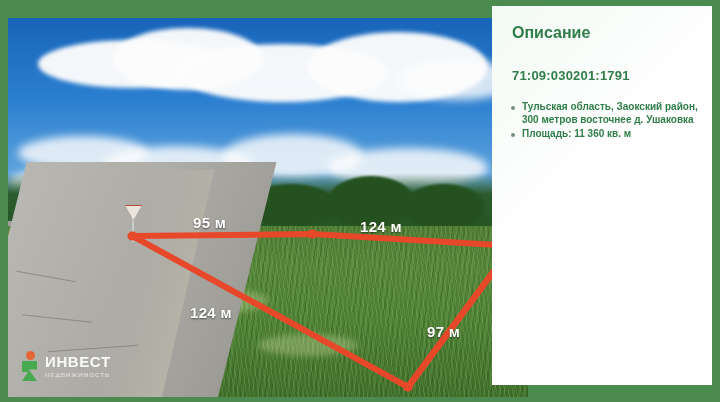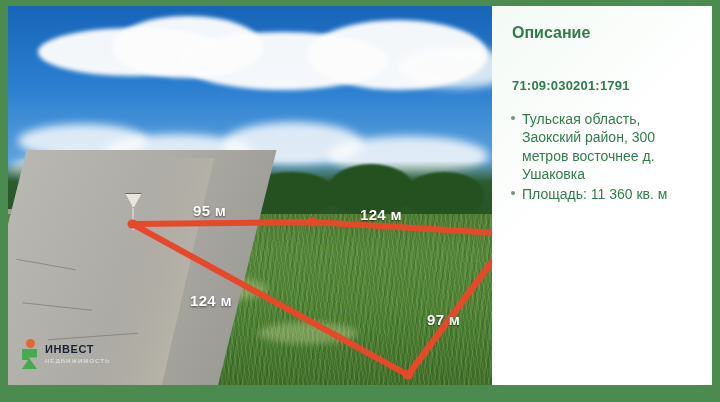--- a/index.html
+++ b/index.html
@@ -15,21 +15,21 @@
     width: 720px;
     height: 402px;
     overflow: hidden;
     background: #4b8b4f;
   }
 
   
   .photo-pane {
     position: absolute;
     left: 8px;
-    top: 6px;
+    top: 18px;
     width: 520px;
     height: 379px;
     overflow: hidden;
     background: #2f7fc4;
   }
   .sky {
     position: absolute;
     left: 0; top: 0;
     width: 100%; height: 56%;
     background: linear-gradient(180deg, #1764b8 0%, #2b7fd0 38%, #63a6de 78%, #9cc6e8 100%);
@@ -170,23 +170,23 @@
   }
   .wm-fig {
     position: absolute;
     left: 0; top: 10px;
     width: 15px; height: 20px;
     background: #3faa4a;
     clip-path: polygon(0 0, 100% 0, 100% 42%, 45% 42%, 100% 100%, 0 100%, 40% 55%, 0 55%);
   }
   .wm-text { line-height: 1; }
   .wm-title {
-    color: #0f172a;
-    font-weight: 700;
-    font-size: 11px;
+    color: #ffffff;
+    font-weight: 700;
+    font-size: 15px;
     letter-spacing: .6px;
   }
   .wm-sub {
     color: #dcdcdc;
     font-weight: 700;
     font-size: 6.2px;
     letter-spacing: .9px;
     margin-top: 3px;
   }
 
@@ -204,34 +204,34 @@
   .info-title {
     color: #2f7d48;
     font-size: 16px;
     font-weight: 700;
     margin: 0 0 18px 2px;
   }
   .cad-number {
     color: #2f7d48;
     font-size: 13px;
     font-weight: 700;
-    margin-top: 36px;
+    margin-top: 26px;
     margin-left: 2px;
     letter-spacing: .2px;
   }
   .facts {
     list-style: none;
     margin: 17px 0 0 0;
     padding: 0;
   }
   .facts li {
     position: relative;
     color: #2f7d48;
-    font-size: 14px;
-    font-weight: 400;
+    font-size: 10px;
+    font-weight: 700;
     line-height: 1.32;
     padding-left: 12px;
     margin-bottom: 1px;
   }
   .facts li::before {
     content: "";
     position: absolute;
     left: 1px;
     top: 6px;
     width: 4px; height: 4px;

